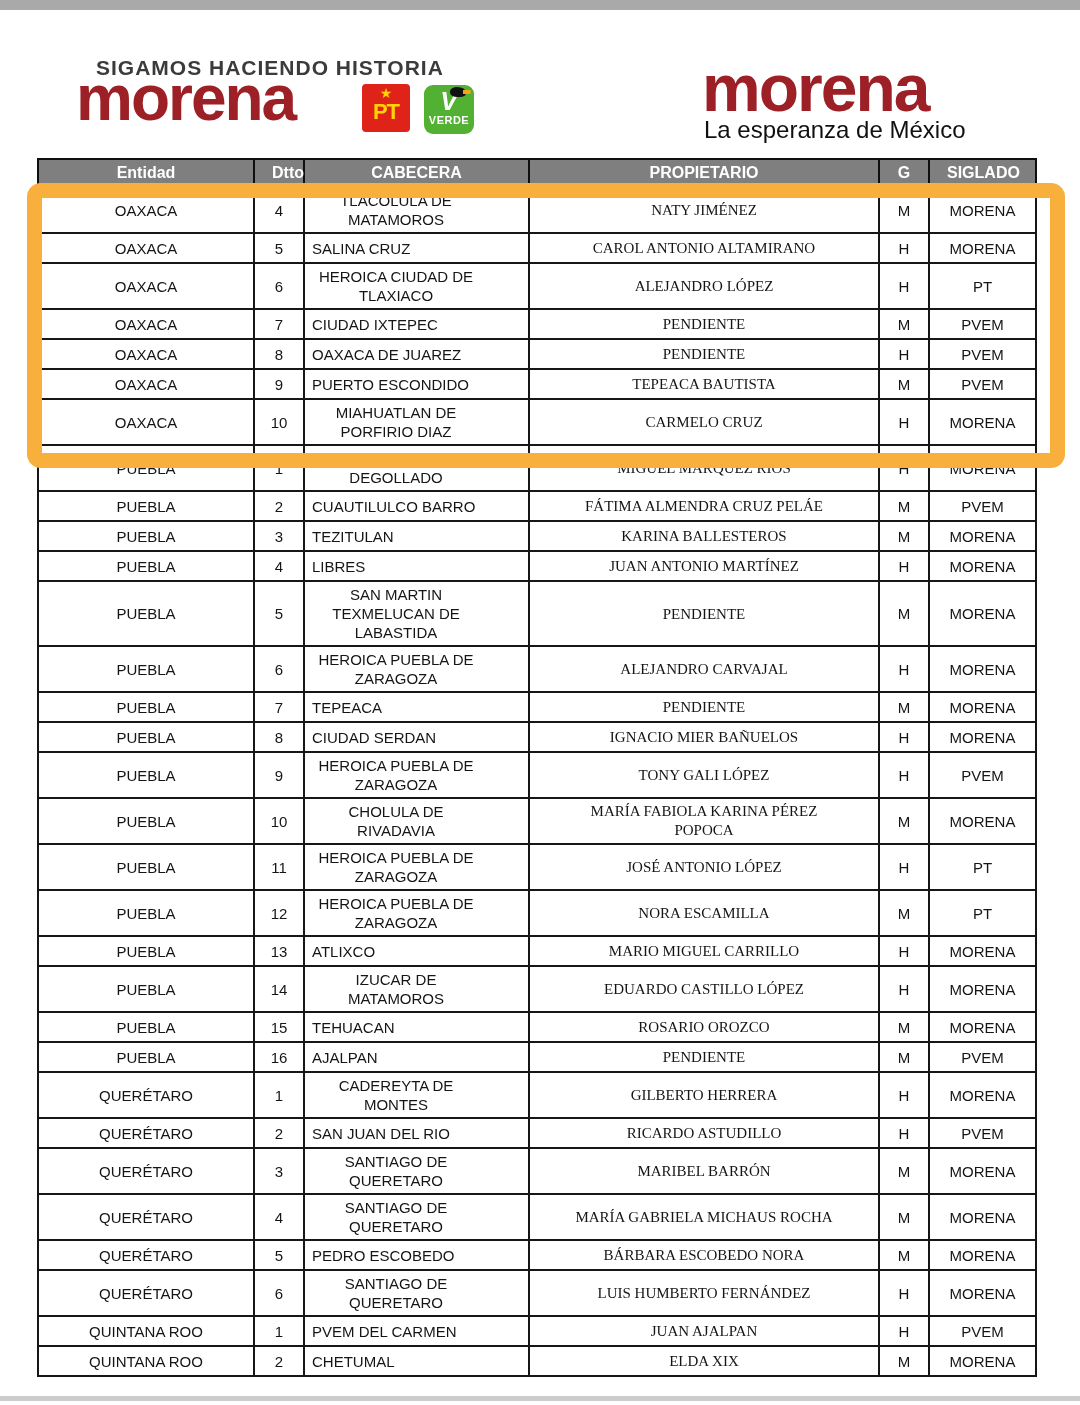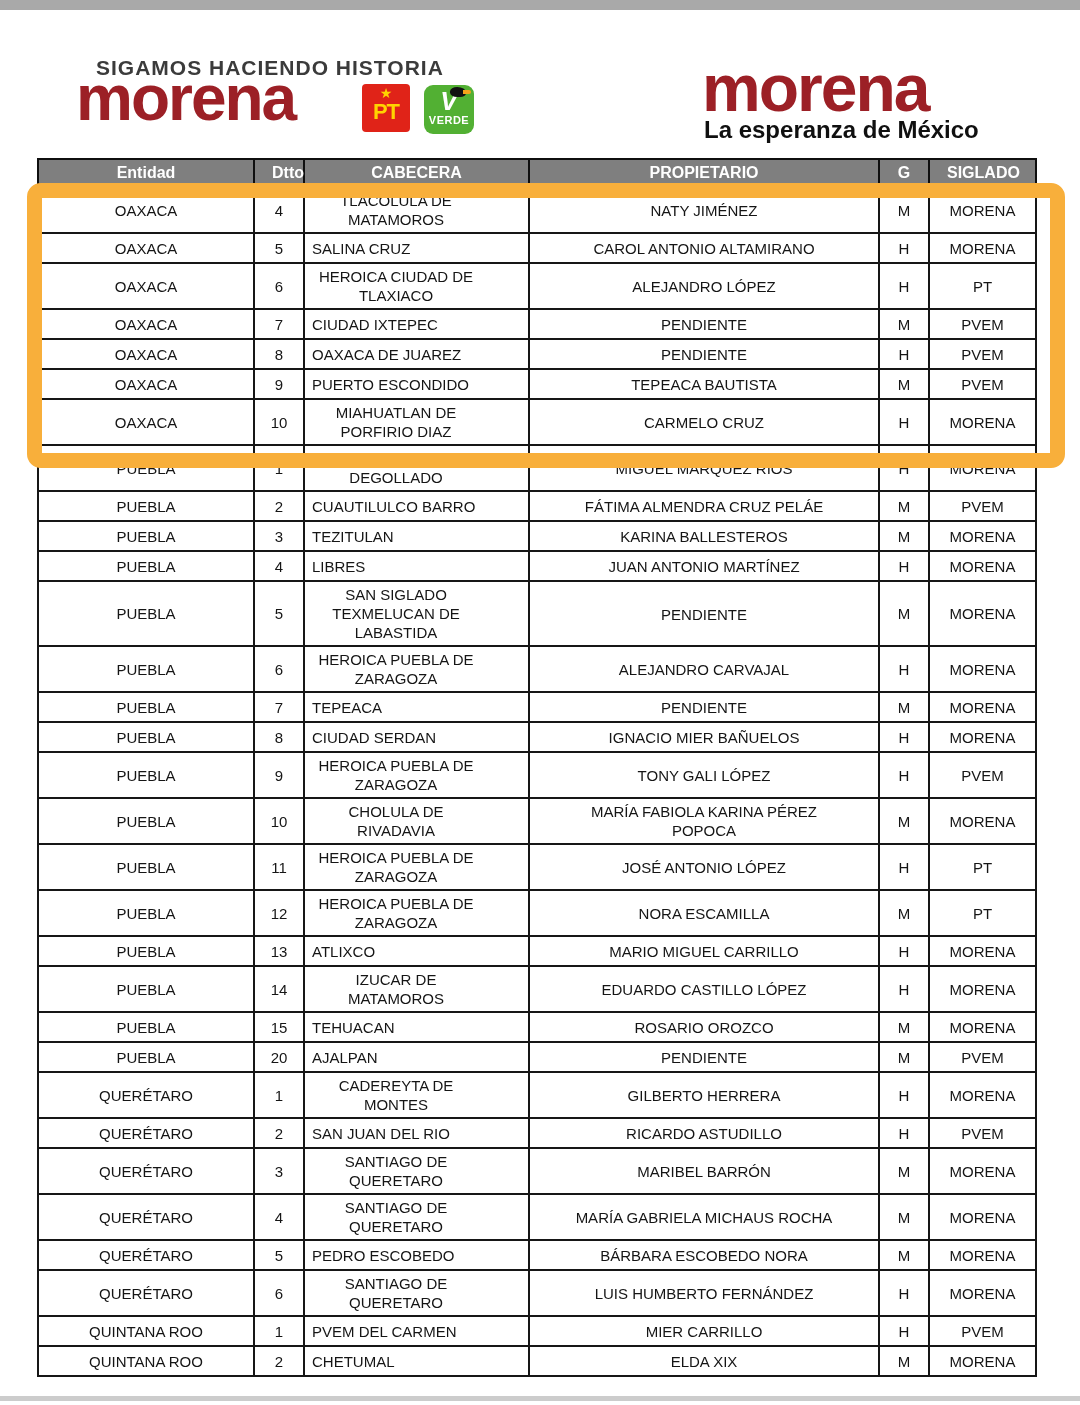--- a/index.html
+++ b/index.html
@@ -32,39 +32,39 @@
   }
   .verde-v { display:block; color:#ffffff; font-size:26px; font-weight:800; line-height:26px; margin-top:3px; font-style:italic; }
   .verde-toucan { position:absolute; left:26px; top:2px; width:16px; height:10px; background:#111; border-radius:50% 60% 40% 50%; }
   .verde-toucan:before { content:""; position:absolute; right:-5px; top:3px; width:8px; height:4px; background:#f5a31a; border-radius:0 4px 4px 0; }
   .verde-text { display:block; color:#ffffff; font-size:11px; font-weight:800; line-height:13px; letter-spacing:0.5px; }
   .wordmark-right {
     position:absolute; left:702px; top:55px; font-size:66px; font-weight:800;
     color:#9c2026; letter-spacing:-2px; line-height:1;
   }
   .tagline-right {
-    position:absolute; left:704px; top:116px; font-size:24px; font-weight:700; color:#101010;
+    position:absolute; left:704px; top:116px; font-size:24px; font-weight:400; color:#101010;
   }
 
   
   .table-wrap { position:absolute; left:37px; top:158px; width:998px; }
   table { border-collapse:collapse; table-layout:fixed; width:998px; }
   col.c1{width:216px} col.c2{width:50px} col.c3{width:225px} col.c4{width:350px} col.c5{width:50px} col.c6{width:107px}
   th {
     background:#7f7f7f; color:#ffffff; font-size:16px; font-weight:700;
     height:28px; border:2px solid #0f0f0f; text-align:center; padding:1px 17px;
   }
   td {
     border:2px solid #161616; font-size:15px; color:#151515;
     height:30px; padding:3px 4px; line-height:19px; text-align:center;
     vertical-align:middle; font-weight:500;
   }
   td.c-cab { text-align:left; padding-left:7px; }
   .cab-inner { display:inline-block; max-width:168px; text-align:center; vertical-align:middle; }
-  .prop-inner { display:inline-block; max-width:280px; vertical-align:middle; }
+  .prop-inner { display:inline-block; max-width:280px; vertical-align:middle;font-family:Liberation Serif, serif; }
 
   
   .highlight-box {
     position:absolute; border:15px solid #f8af3b; border-radius:14px;
     background:transparent; pointer-events:none; z-index:5;
   }
 </style>
 </head>
 <body>
 
@@ -194,21 +194,21 @@
     <td class="c-ent">PUEBLA</td>
     <td class="c-dtto">4</td>
     <td class="c-cab"><span class="cab-inner">LIBRES</span></td>
     <td class="c-prop"><span class="prop-inner">JUAN ANTONIO MARTÍNEZ</span></td>
     <td class="c-g">H</td>
     <td class="c-sig">MORENA</td>
   </tr>
         <tr>
     <td class="c-ent">PUEBLA</td>
     <td class="c-dtto">5</td>
-    <td class="c-cab"><span class="cab-inner">SAN SIGLADO TEXMELUCAN DE LABASTIDA</span></td>
+    <td class="c-cab"><span class="cab-inner">SAN MARTIN TEXMELUCAN DE LABASTIDA</span></td>
     <td class="c-prop"><span class="prop-inner">PENDIENTE</span></td>
     <td class="c-g">M</td>
     <td class="c-sig">MORENA</td>
   </tr>
         <tr>
     <td class="c-ent">PUEBLA</td>
     <td class="c-dtto">6</td>
     <td class="c-cab"><span class="cab-inner">HEROICA PUEBLA DE ZARAGOZA</span></td>
     <td class="c-prop"><span class="prop-inner">ALEJANDRO CARVAJAL</span></td>
     <td class="c-g">H</td>
@@ -281,21 +281,21 @@
         <tr>
     <td class="c-ent">PUEBLA</td>
     <td class="c-dtto">15</td>
     <td class="c-cab"><span class="cab-inner">TEHUACAN</span></td>
     <td class="c-prop"><span class="prop-inner">ROSARIO OROZCO</span></td>
     <td class="c-g">M</td>
     <td class="c-sig">MORENA</td>
   </tr>
         <tr>
     <td class="c-ent">PUEBLA</td>
-    <td class="c-dtto">20</td>
+    <td class="c-dtto">16</td>
     <td class="c-cab"><span class="cab-inner">AJALPAN</span></td>
     <td class="c-prop"><span class="prop-inner">PENDIENTE</span></td>
     <td class="c-g">M</td>
     <td class="c-sig">PVEM</td>
   </tr>
         <tr>
     <td class="c-ent">QUERÉTARO</td>
     <td class="c-dtto">1</td>
     <td class="c-cab"><span class="cab-inner">CADEREYTA DE MONTES</span></td>
     <td class="c-prop"><span class="prop-inner">GILBERTO HERRERA</span></td>
@@ -339,21 +339,21 @@
     <td class="c-dtto">6</td>
     <td class="c-cab"><span class="cab-inner">SANTIAGO DE QUERETARO</span></td>
     <td class="c-prop"><span class="prop-inner">LUIS HUMBERTO FERNÁNDEZ</span></td>
     <td class="c-g">H</td>
     <td class="c-sig">MORENA</td>
   </tr>
         <tr>
     <td class="c-ent">QUINTANA ROO</td>
     <td class="c-dtto">1</td>
     <td class="c-cab"><span class="cab-inner">PVEM DEL CARMEN</span></td>
-    <td class="c-prop"><span class="prop-inner">MIER CARRILLO</span></td>
+    <td class="c-prop"><span class="prop-inner">JUAN AJALPAN</span></td>
     <td class="c-g">H</td>
     <td class="c-sig">PVEM</td>
   </tr>
         <tr>
     <td class="c-ent">QUINTANA ROO</td>
     <td class="c-dtto">2</td>
     <td class="c-cab"><span class="cab-inner">CHETUMAL</span></td>
     <td class="c-prop"><span class="prop-inner">ELDA XIX</span></td>
     <td class="c-g">M</td>
     <td class="c-sig">MORENA</td>

